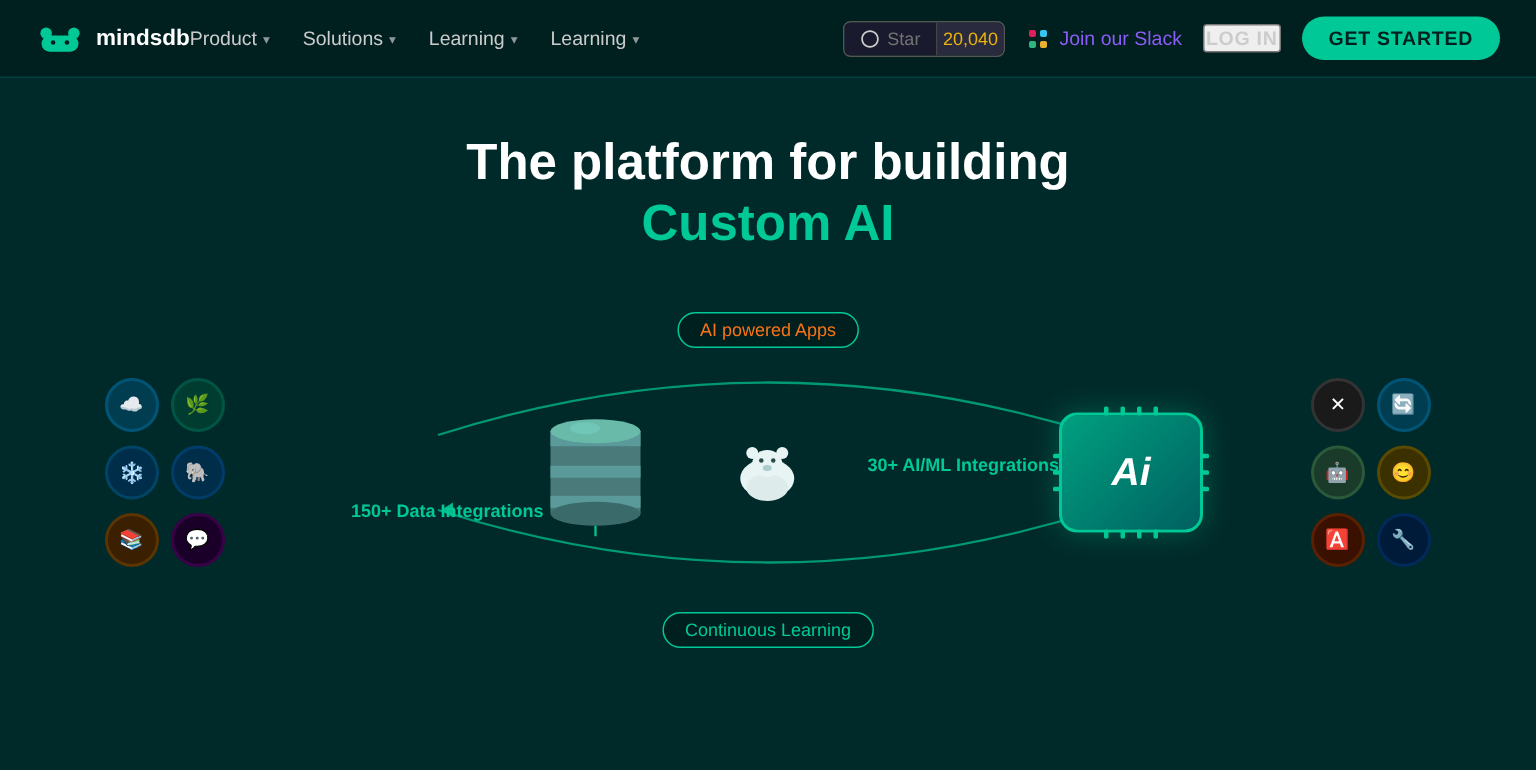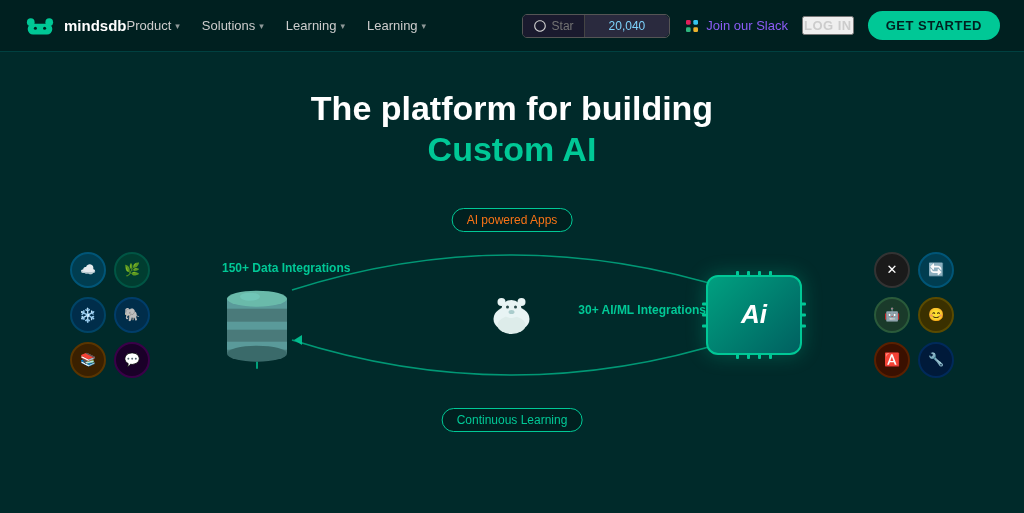--- a/index.html
+++ b/index.html
@@ -57,24 +57,24 @@
       opacity: 0.7;
     }
     .nav-right {
       display: flex;
       align-items: center;
       gap: 14px;
     }
     .star-count {
       background: #2a2a3e;
       border-left: 1px solid #444;
-      padding: 4px 24px;
+      padding: 4px 4px;
       border-radius: 0 5px 5px 0;
       font-size: 12px;
-      color: #7dd3fc;
+      color: #eab308;
     }
     .star-btn-wrap {
       display: flex;
       border: 1px solid #555;
       border-radius: 5px;
       overflow: hidden;
     }
     .star-inner {
       display: flex;
       align-items: center;
@@ -156,26 +156,26 @@
       border: 2px solid #005555;
       display: flex;
       align-items: center;
       justify-content: center;
       font-size: 16px;
     }
 
     
     .db-container {
       position: absolute;
-      left: 160px;
+      left: 172px;
       top: 50%;
       transform: translateY(-50%);
       display: flex;
-      flex-direction: column;
-      align-items: flex-start;
+      flex-direction: row;
+      align-items: flex-end;
     }
     .db-label {
       color: #00c896;
       font-size: 12px;
       font-weight: 600;
       text-align: center;
       margin-bottom: 8px;
       line-height: 1.3;
     }
 

